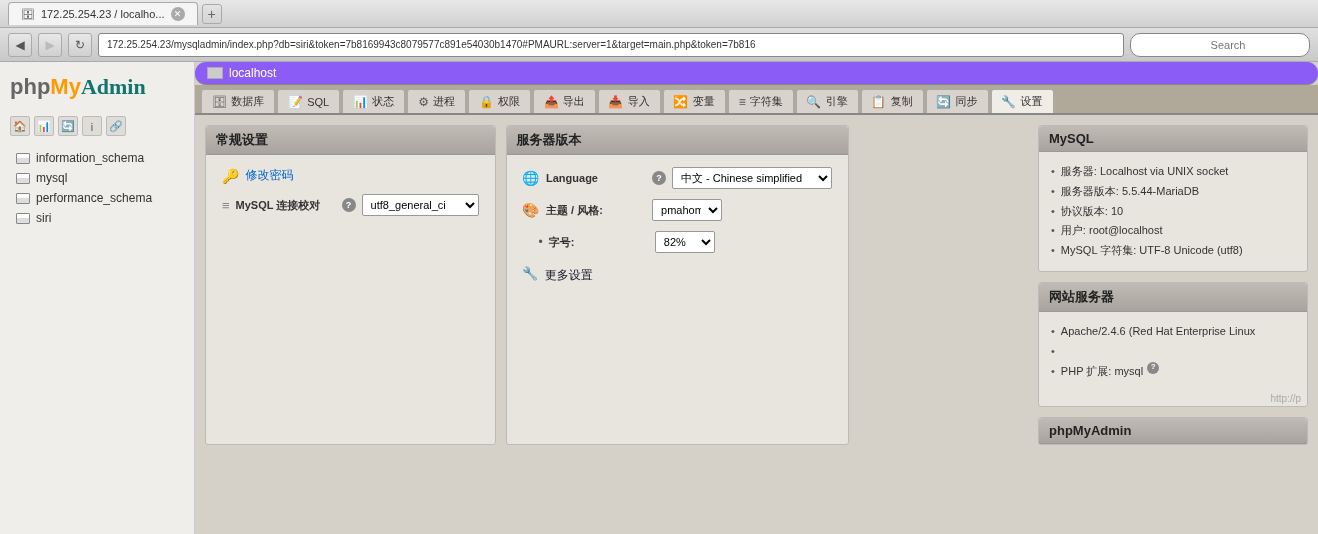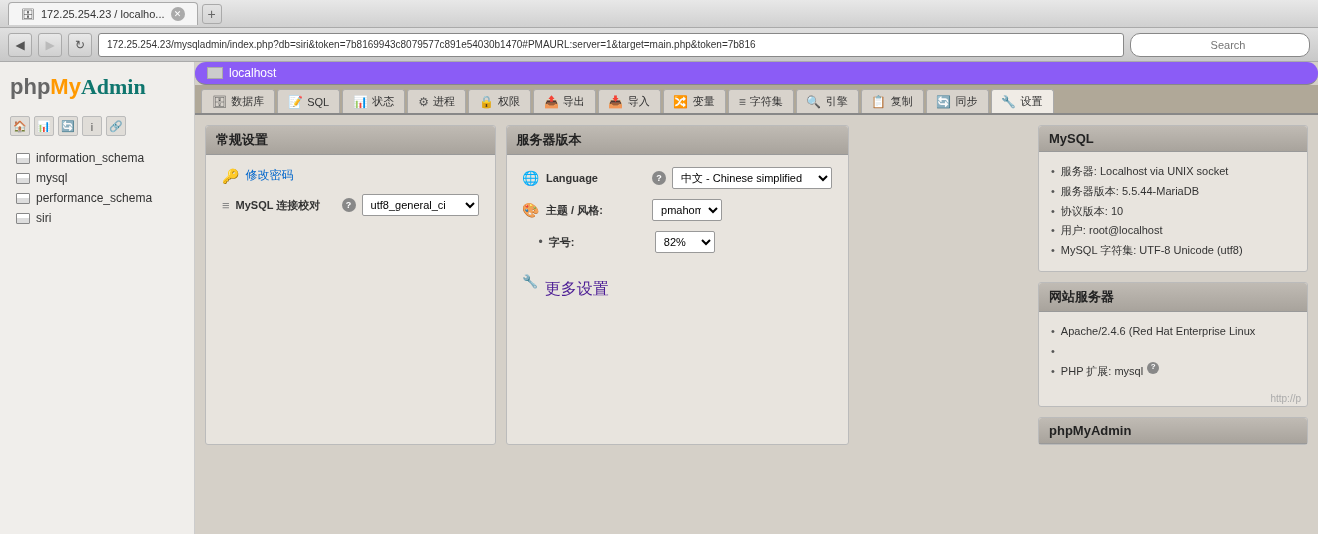--- a/index.html
+++ b/index.html
@@ -310,27 +310,27 @@
 
     .font-row {
       display: flex;
       align-items: center;
       gap: 6px;
       margin-bottom: 10px;
       margin-left: 16px;
     }
 
     .more-settings-link {
-      color: #4c1d95;
+      color: #0f172a;
       text-decoration: none;
-      font-size: 16px;
+      font-size: 12px;
       display: flex;
       align-items: center;
       gap: 4px;
-      margin-top: 16px;
+      margin-top: 4px;
     }
 
     
     .right-panel {
       width: 270px;
       display: flex;
       flex-direction: column;
       gap: 10px;
     }
 

